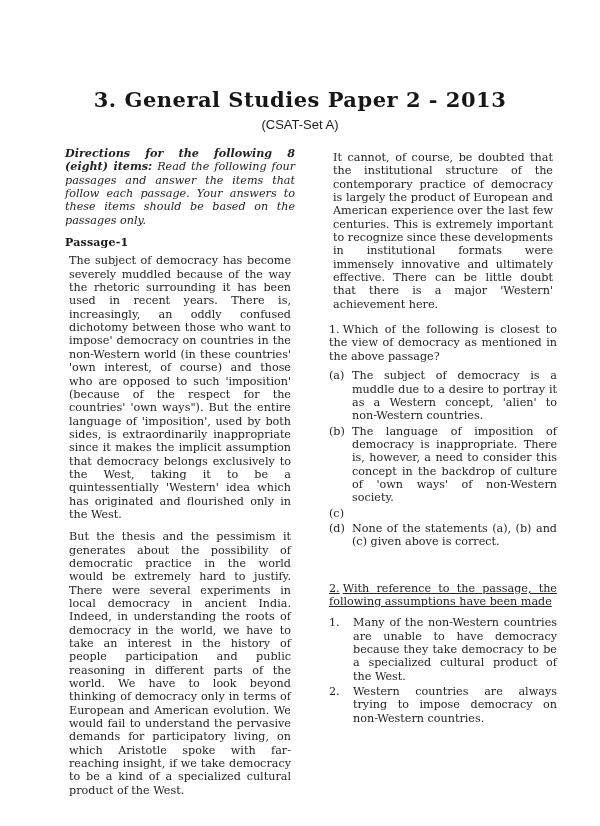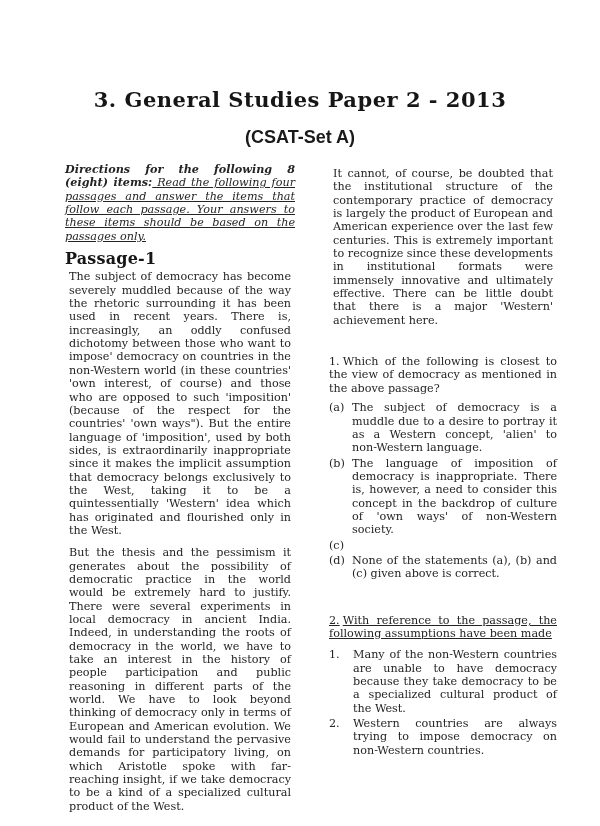--- a/index.html
+++ b/index.html
@@ -16,54 +16,54 @@
     margin:0;
     padding-top:88px;
     text-align:center;
     font-size:21px;
     line-height:24px;
     font-weight:bold;
     letter-spacing:0.5px;
     color:#161616;
   }
   .subtitle {
-    margin-top:15px;
+    margin-top:5px;
     text-align:center;
     font-family:"Liberation Sans", sans-serif;
-    font-size:18px;
-    font-weight:bold;
+    font-size:13px;
+    font-weight:normal;
     color:#1a1a1a;
   }
   .columns {
     display:flex;
     margin:15px 0 0 65px;
     gap:34px;
   }
   .col {
     font-size:11.2px;
     line-height:13.35px;
     text-align:justify;
     color:#242424;
   }
   .col-left  { width:230px; }
   .col-right { width:228px; }
   .directions { margin:0; }
   .directions .lead { font-weight:bold; font-style:italic; }
-  .directions .rest { font-style:italic;text-decoration:underline; }
+  .directions .rest { font-style:italic; }
   .passage-heading {
     margin:9px 0 5px 0;
     font-weight:bold;
-    font-size:16px;
+    font-size:11px;
     letter-spacing:0.2px;
     color:#161616;
   }
   p.body-para { margin:4px; }
   p.body-para.mt { margin-top:9px; }
   .question-lead { margin:0; }
-  .q1 { margin-top:28px; }
+  .q1 { margin-top:12px; }
   .q2 { margin-top:33px;text-decoration:underline; }
   .q-num { margin-right:3px; }
   .opt, .num-item { display:flex; margin-top:2px; }
   .opt:first-of-type { margin-top:6px; }
   .opt-label { flex:none; width:23px; }
   .opt-text  { flex:1; text-align:justify; }
   .num-item-first { margin-top:8px; }
   .item-label { flex:none; width:24px; }
   .item-text  { flex:1; text-align:justify; }
 </style>
@@ -86,21 +86,21 @@
       <p class="body-para mt">But the thesis and the pessimism it generates about the possibility of democratic practice in the world would be extremely hard to justify. There were several experiments in local democracy in ancient India. Indeed, in understanding the roots of democracy in the world, we have to take an interest in the history of people participation and public reasoning in different parts of the world. We have to look beyond thinking of democracy only in terms of European and American evolution. We would fail to understand the pervasive demands for participatory living, on which Aristotle spoke with far-reaching insight, if we take democracy to be a kind of a specialized cultural product of the West.</p>
     </div>
 
     <div class="col col-right">
       <p class="body-para">It cannot, of course, be doubted that the institutional structure of the contemporary practice of democracy is largely the product of European and American experience over the last few centuries. This is extremely important to recognize since these developments in institutional formats were immensely innovative and ultimately effective. There can be little doubt that there is a major 'Western' achievement here.</p>
 
       <p class="question-lead q1"><span class="q-num">1.</span><span>Which of the following is closest to the view of democracy as mentioned in the above passage?</span></p>
 
       <div class="opt">
         <span class="opt-label">(a)</span>
-        <span class="opt-text">The subject of democracy is a muddle due to a desire to portray it as a Western concept, 'alien' to non-Western language.</span>
+        <span class="opt-text">The subject of democracy is a muddle due to a desire to portray it as a Western concept, 'alien' to non-Western countries.</span>
       </div>
       <div class="opt">
         <span class="opt-label">(b)</span>
         <span class="opt-text">The language of imposition of democracy is inappropriate. There is, however, a need to consider this concept in the backdrop of culture of 'own ways' of non-Western society.</span>
       </div>
       <div class="opt">
         <span class="opt-label">(c)</span>
       </div>
       <div class="opt">
         <span class="opt-label">(d)</span>

